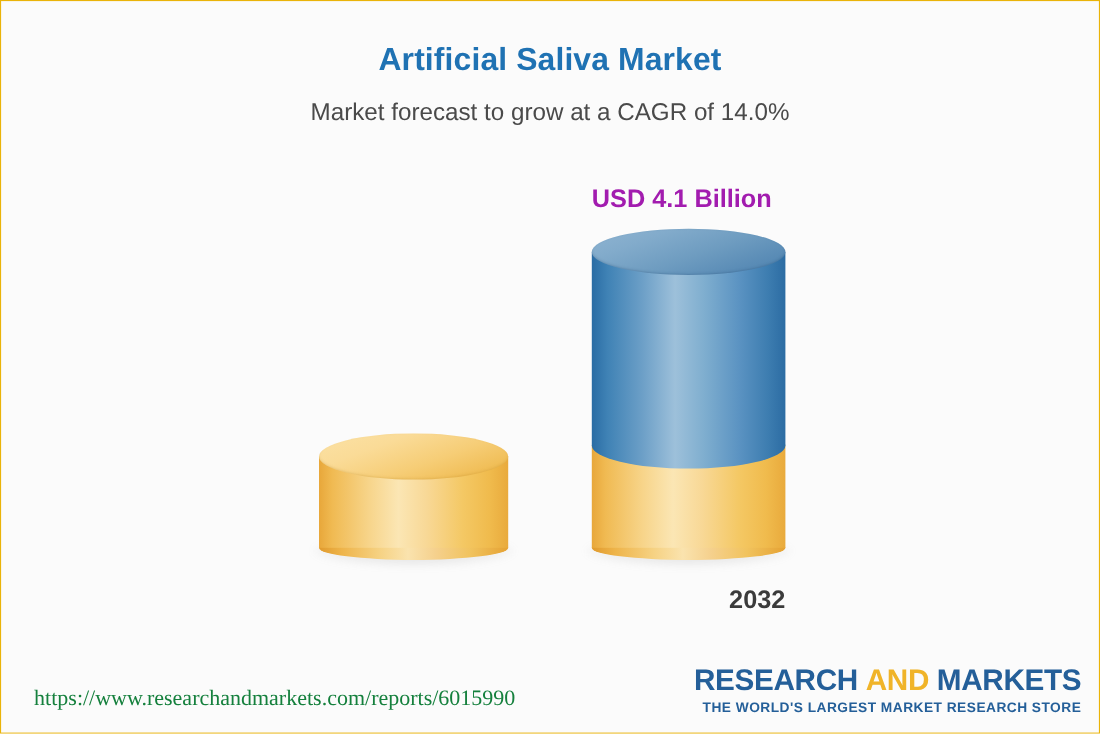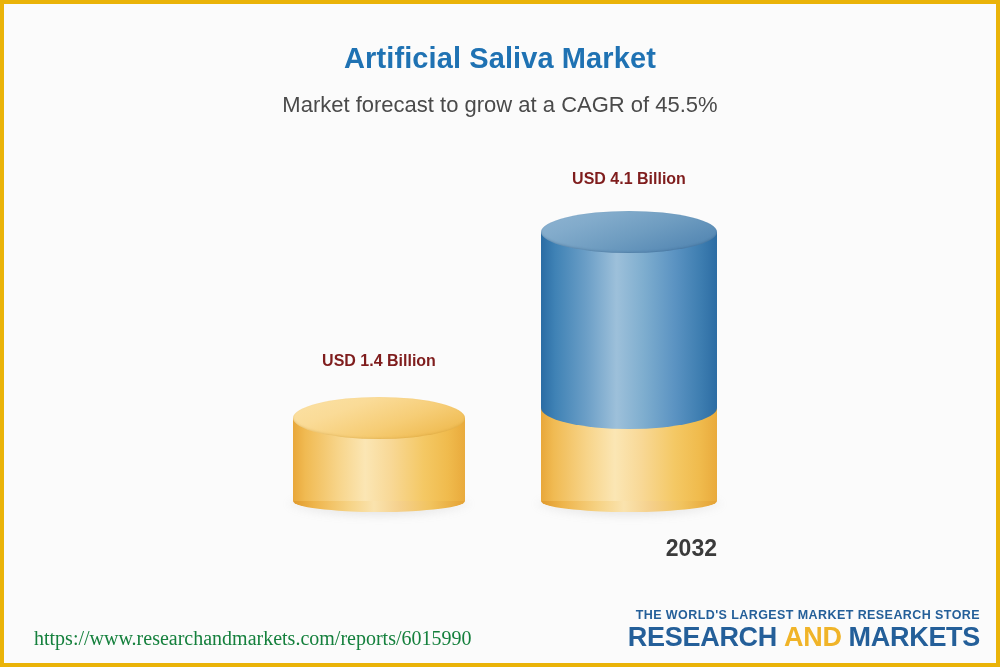--- a/index.html
+++ b/index.html
@@ -8,21 +8,21 @@
     background: #ffffff;
   }
   body {
     font-family: "Liberation Sans", sans-serif;
   }
   #canvas {
     position: relative;
     width: 1000px;
     height: 667px;
     background: #fbfbfb;
-    border: 4px solid #eab308;
+    border: 1px solid #eab308;
     box-sizing: border-box;
     overflow: hidden;
   }
 
   
   #chart-title {
     position: absolute;
     left: 0; right: 0;
     top: 38px;
     text-align: center;
@@ -45,24 +45,24 @@
   #plot {
     position: absolute;
     left: 0; top: 0;
     width: 1000px;
     height: 600px;
   }
 
   
   .value-label {
     position: absolute;
-    text-align: center;
-    font-size: 16px;
-    font-weight: bold;
-    color: #7f1d1d;
+    text-align: left;
+    font-size: 23px;
+    font-weight: bold;
+    color: #a21caf;
     white-space: nowrap;
   }
   
   .cat-label {
     position: absolute;
     text-align: center;
     font-size: 23px;
     font-weight: bold;
     color: #3b3b3b;
     white-space: nowrap;
@@ -199,25 +199,24 @@
     margin-top: 2px;
     white-space: nowrap;
   }
 </style>
 </head>
 <body>
 
 <div id="canvas">
 
   <div id="chart-title">Artificial Saliva Market</div>
-  <div id="chart-subtitle">Market forecast to grow at a CAGR of 45.5%</div>
+  <div id="chart-subtitle">Market forecast to grow at a CAGR of 14.0%</div>
 
   <div id="plot">
 
-    <div class="value-label" style="left:289px; top:348px; width:172px;">USD 1.4 Billion</div>
 
     <div class="cyl" style="left:289px; top:393px; width:172px; height:115px;">
       <div class="cyl-shadow" style="left:-6px; top:92px; width:184px; height:30px;"></div>
       <div class="cap-bottom gold" style="left:0px; top:93px; width:172px; height:22px;"></div>
       <div class="body-gold" style="left:0px; top:21px; width:172px; height:83px;"></div>
       <div class="cap-top gold" style="left:0px; top:0px; width:172px; height:42px;"></div>
     </div>
 
 
     <div class="value-label" style="left:537px; top:166px; width:176px;">USD 4.1 Billion</div>
@@ -231,17 +230,17 @@
       <div class="cap-top blue" style="left:0px; top:0px; width:176px; height:42px;"></div>
     </div>
 
     <div class="cat-label" style="left:537px; top:531px; width:176px;text-align:right;">2032</div>
 
   </div>
 
   <div id="footer-url">https://www.researchandmarkets.com/reports/6015990</div>
 
   <div id="logo">
+    <div id="logo-main"><span>RESEARCH</span><span class="and" style="margin:0 7px;">AND</span><span>MARKETS</span></div>
     <div id="logo-tagline">THE WORLD'S LARGEST MARKET RESEARCH STORE</div>
-    <div id="logo-main"><span>RESEARCH</span><span class="and" style="margin:0 7px;">AND</span><span>MARKETS</span></div>
   </div>
 
 </div>
 
 </body></html>

